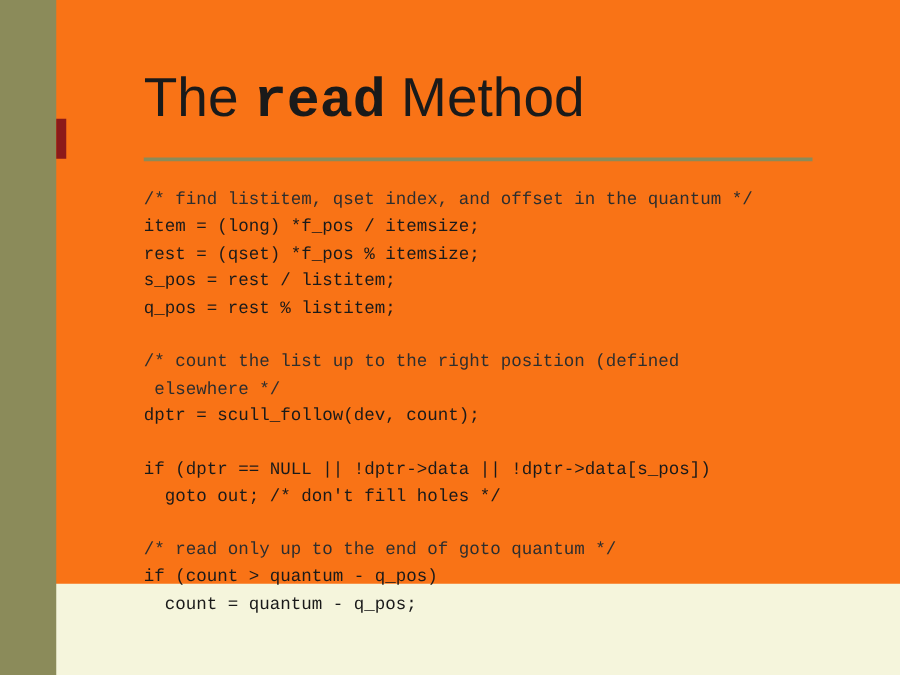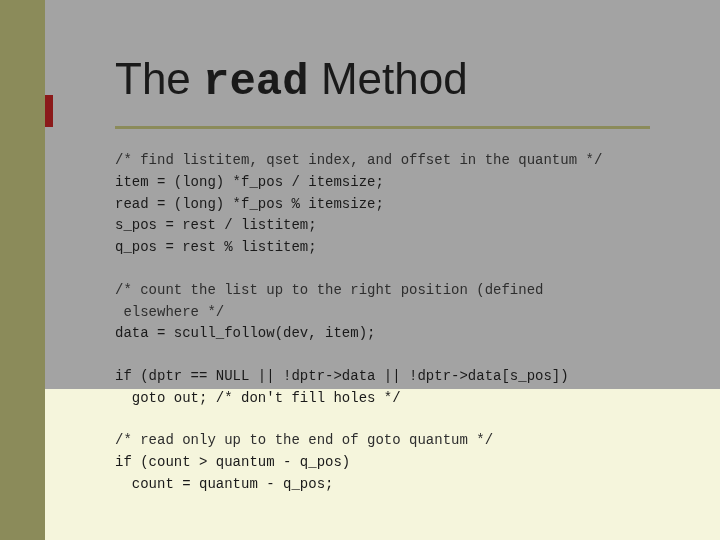--- a/index.html
+++ b/index.html
@@ -11,22 +11,22 @@
     body {
       width: 720px;
       height: 540px;
       background-color: #f5f5dc;
       font-family: Arial, sans-serif;
       overflow: hidden;
     }
 
     .slide {
       width: 720px;
-      height: 389px;
-      background-color: #a3a3a3;
+      height: 467px;
+      background-color: #f97316;
       position: relative;
       padding: 30px 40px;
     }
 
     .left-bar {
       position: absolute;
       left: 0;
       top: 0;
       width: 45px;
       height: 540px;
@@ -96,29 +96,29 @@
     <h1 class="title">
       <span>The </span><span class="title-mono">read</span><span> Method</span>
     </h1>
 
     <div class="divider"></div>
 
     <div class="code-block">
       <div class="code-section">
         <div class="code-comment">/* find listitem, qset index, and offset in the quantum */</div>
         <div>item = (long) *f_pos / itemsize;</div>
-        <div>read = (long) *f_pos % itemsize;</div>
+        <div>rest = (qset) *f_pos % itemsize;</div>
         <div>s_pos = rest / listitem;</div>
         <div>q_pos = rest % listitem;</div>
       </div>
 
       <div class="code-section">
         <div class="code-comment">/* count the list up to the right position (defined</div>
         <div class="code-comment">&nbsp;elsewhere */</div>
-        <div>data = scull_follow(dev, item);</div>
+        <div>dptr = scull_follow(dev, count);</div>
       </div>
 
       <div class="code-section">
         <div>if (dptr == NULL || !dptr-&gt;data || !dptr-&gt;data[s_pos])</div>
         <div>&nbsp;&nbsp;goto out; /* don't fill holes */</div>
       </div>
 
       <div class="code-section">
         <div class="code-comment">/* read only up to the end of goto quantum */</div>
         <div>if (count &gt; quantum - q_pos)</div>

